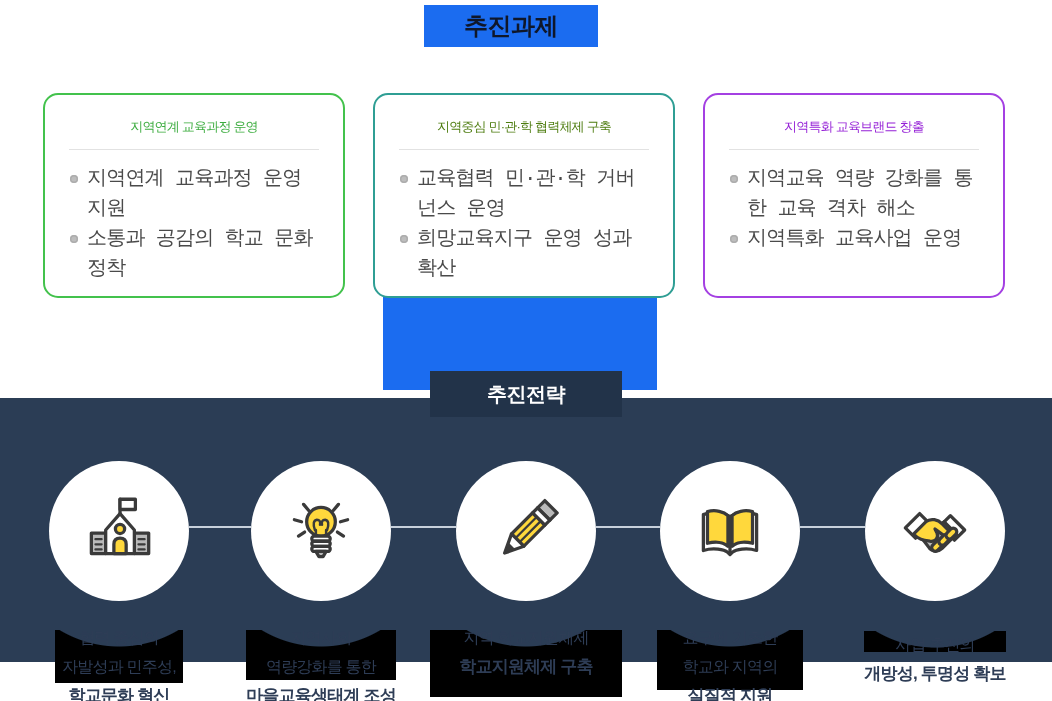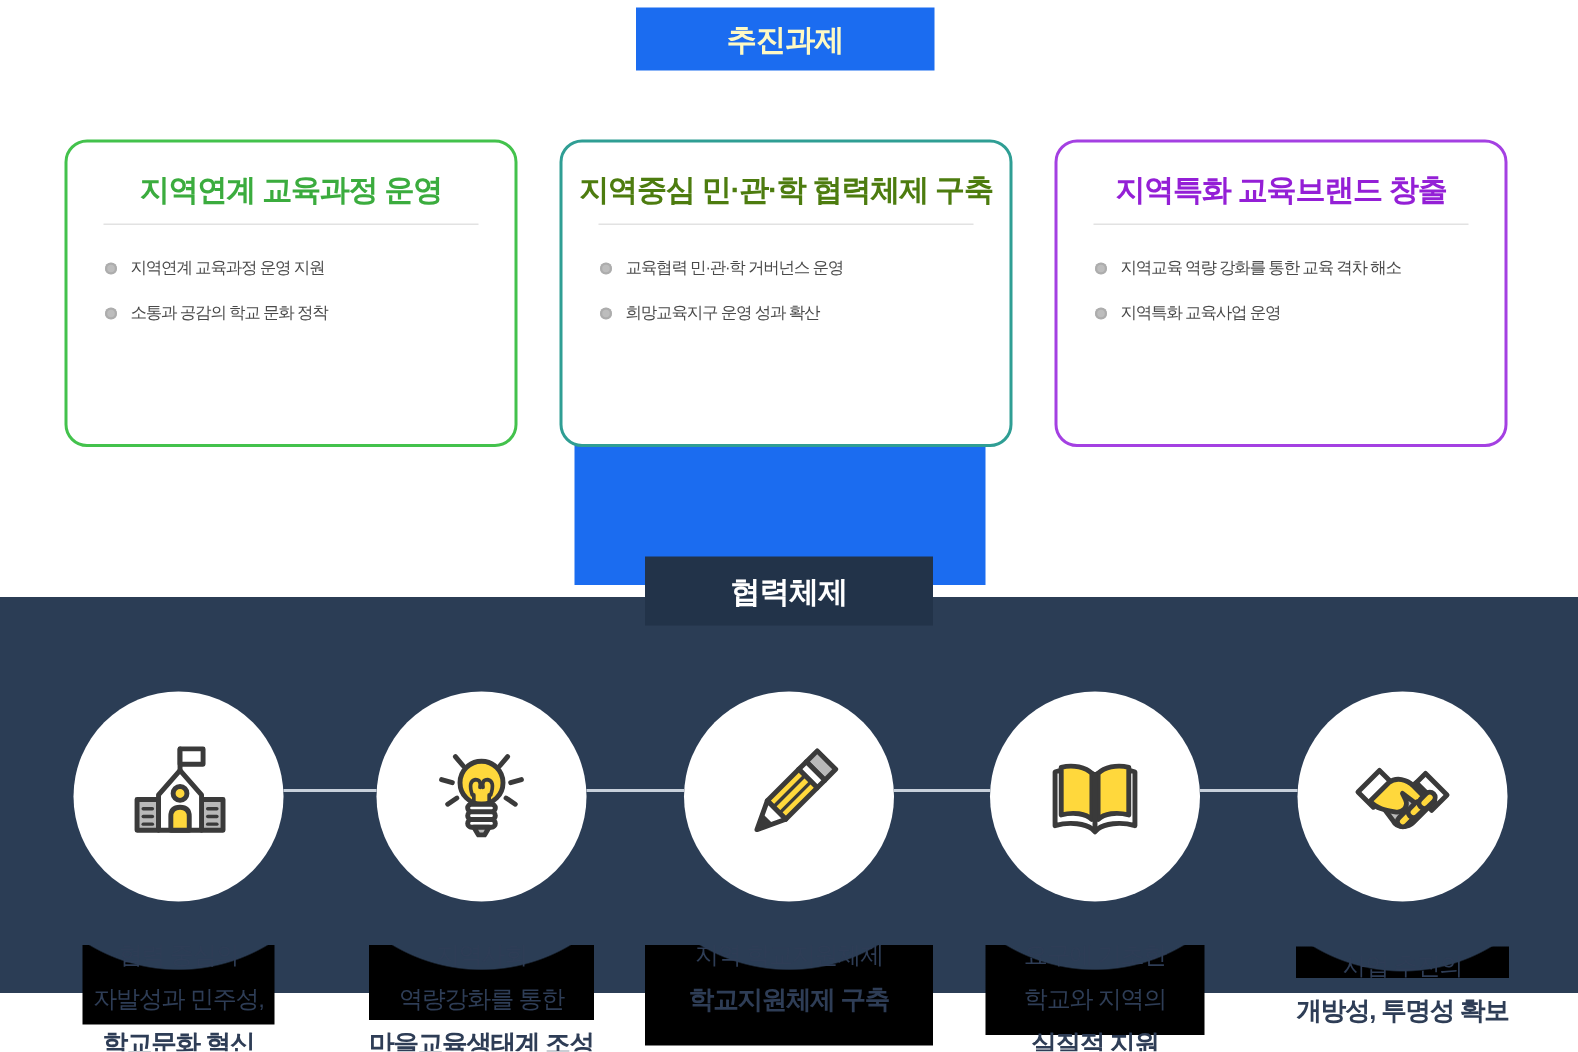--- a/index.html
+++ b/index.html
@@ -2,40 +2,40 @@
 <html><head>
 <meta charset="utf-8">
 <style>
   html,body{margin:0;padding:0;background:#fff;}
   .stage{
     position:relative;width:1052px;height:701px;background:#ffffff;overflow:hidden;
     font-family:"Liberation Sans", sans-serif;
   }
   
   .badge-tasks{
-    position:absolute;left:424px;top:5px;width:199px;height:42px;background:#1B6CF0;
-    color:#fef9c3;font-size:20px;font-weight:bold;display:flex;align-items:center;justify-content:center;
+    position:absolute;left:424px;top:5px;width:174px;height:42px;background:#1B6CF0;
+    color:#0f172a;font-size:24px;font-weight:bold;display:flex;align-items:center;justify-content:center;
     z-index:2;letter-spacing:-0.5px;
   }
   
   .card{
     position:absolute;top:93px;width:302px;height:205px;background:#fff;border-radius:15px;
     border:2px solid;box-sizing:border-box;z-index:2;
   }
   .card1{left:43px;border-color:#43C24C;}
   .card2{left:373px;border-color:#2F9E94;}
   .card3{left:703px;border-color:#A440E2;}
-  .card-title{margin-top:20px;text-align:center;font-size:20px;font-weight:bold;letter-spacing:-0.8px;line-height:24px;}
+  .card-title{margin-top:20px;text-align:center;font-size:13px;font-weight:normal;letter-spacing:-0.8px;line-height:24px;}
   .card1 .card-title{color:#3BAC3E;}
   .card2 .card-title{color:#4d7c0f;}
   .card3 .card-title{color:#941FD6;}
   .card-divider{height:1px;background:#E2E2E2;margin:10px 24px 0;}
   .card-bullets{margin:14px 0 0;padding:0 20px 0 25px;list-style:none;}
   .card-bullets li{
-    position:relative;padding-left:17px;font-size:11px;color:#4A4A4A;line-height:30px;letter-spacing:-0.8px;
+    position:relative;padding-left:17px;font-size:20px;color:#4A4A4A;line-height:30px;letter-spacing:-0.8px;font-family:Liberation Mono, monospace;
   }
   .card-bullets li::before{
     content:"";position:absolute;left:0;top:11px;width:8px;height:8px;border-radius:50%;
     background:#BDBDBD;box-shadow:inset 0 0 0 1.5px #ADADAD;
   }
   
   .blue-rect{position:absolute;left:383px;top:296px;width:274px;height:94px;background:#1B6CF0;z-index:1;}
   
   .navy-band{position:absolute;left:0;top:398px;width:1052px;height:264px;background:#2B3D55;z-index:1;}
   .badge-strategy{
@@ -92,21 +92,21 @@
   <div class="card card3">
     <div class="card-title">지역특화 교육브랜드 창출</div>
     <div class="card-divider"></div>
     <ul class="card-bullets">
       <li>지역교육 역량 강화를 통한 교육 격차 해소</li>
       <li>지역특화 교육사업 운영</li>
     </ul>
   </div>
 
   <div class="navy-band"></div>
-  <div class="badge-strategy">협력체제</div>
+  <div class="badge-strategy">추진전략</div>
 
   <div class="connector" style="left:189px;width:62px;"></div>
   <div class="connector" style="left:391px;width:65px;"></div>
   <div class="connector" style="left:596px;width:64px;"></div>
   <div class="connector" style="left:800px;width:65px;"></div>
 
   <div class="circle" style="left:49px;">
     <svg width="86" height="86" viewBox="0 0 84 84">
       <g class="ln" fill="none">
         <line x1="43" y1="11" x2="43" y2="25"></line>

